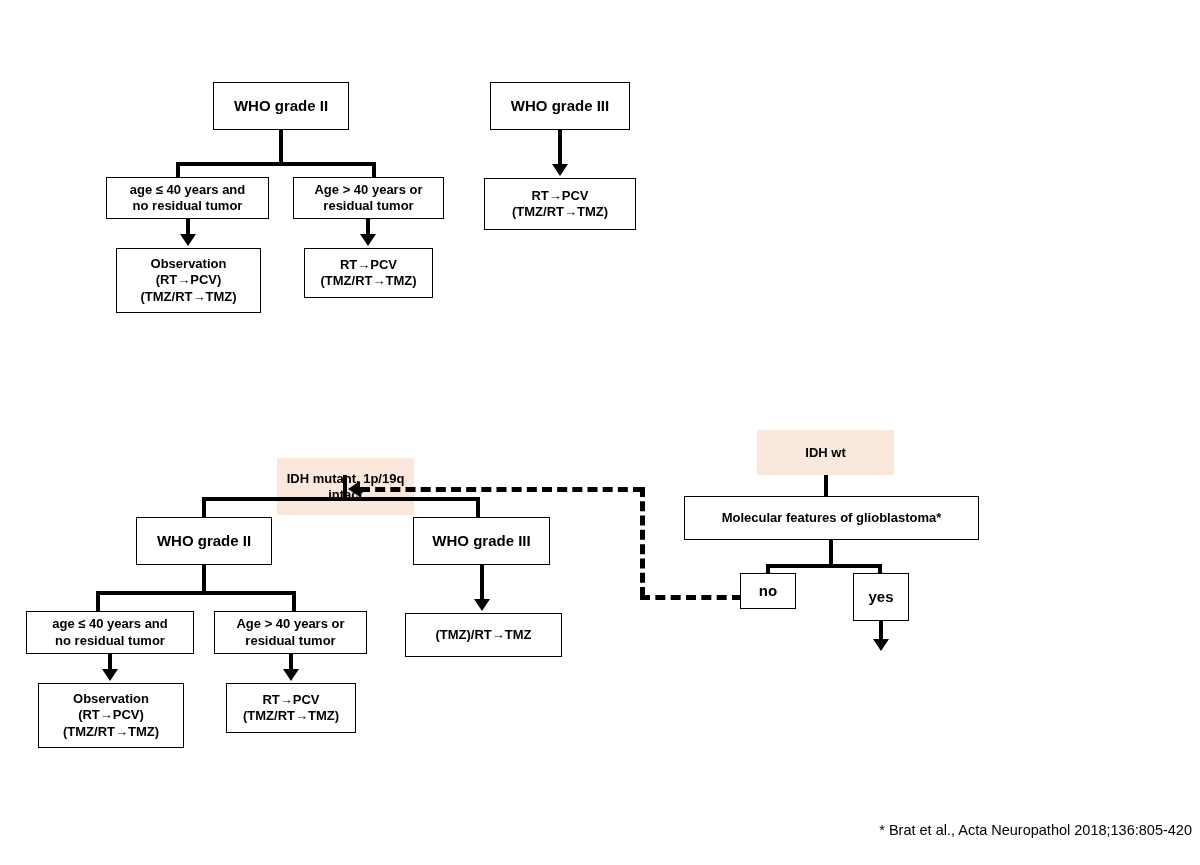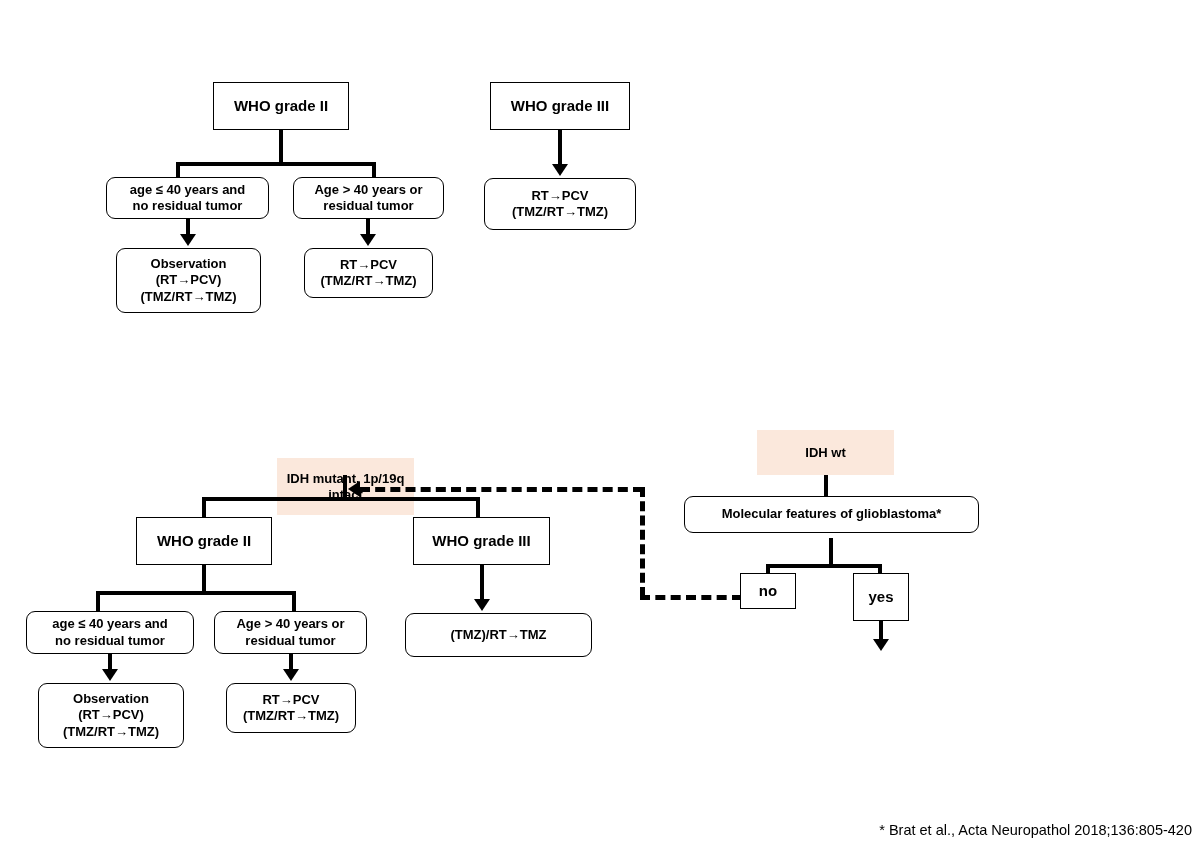--- a/index.html
+++ b/index.html
@@ -58,21 +58,21 @@
     display: flex;
     align-items: center;
     justify-content: center;
     text-align: center;
     font-weight: bold;
     font-size: 15px;
     line-height: 1.25;
     white-space: pre-line;
     z-index: 3;
   }
-  .node.small { font-size: 13px; border-radius: 9px; }
+  .node.small { font-size: 13px; }
   .node .ital { font-style: italic; }
 
   
   .v-line { background: #000000; width: 4px; z-index: 1; }
   .h-line { background: #000000; height: 4px; z-index: 1; }
 
   
   .arrow-down {
     width: 0; height: 0;
     border-left: 8px solid transparent;
@@ -180,25 +180,25 @@
 
   <div class="abs node small" style="left:38px; top:683px; width:146px; height:65px;">Observation
 (RT→PCV)
 (TMZ/RT→TMZ)</div>
   <div class="abs node small" style="left:226px; top:683px; width:130px; height:50px;">RT→PCV
 (TMZ/RT→TMZ)</div>
 
   <div class="abs node" style="left:413px; top:517px; width:137px; height:48px;">WHO grade III</div>
   <div class="abs v-line" style="left:480px; top:565px; width:4px; height:38px;"></div>
   <div class="abs arrow-down" style="left:474px; top:599px;"></div>
-  <div class="abs node small" style="left:405px; top:613px; width:187px; height:44px;">(TMZ)/RT→TMZ</div>
+  <div class="abs node small" style="left:405px; top:613px; width:157px; height:44px;">(TMZ)/RT→TMZ</div>
 
   <div class="abs v-line" style="left:824px; top:475px; width:4px; height:22px;"></div>
 
-  <div class="abs node small" style="left:684px; top:496px; width:295px; height:37px;">Molecular features of glioblastoma*</div>
+  <div class="abs node small" style="left:684px; top:496px; width:295px; height:44px;">Molecular features of glioblastoma*</div>
 
   <div class="abs v-line" style="left:829px; top:538px; width:4px; height:28px;"></div>
   <div class="abs h-line" style="left:766px; top:564px; width:116px; height:4px;"></div>
   <div class="abs v-line" style="left:766px; top:564px; width:4px; height:16px;"></div>
   <div class="abs v-line" style="left:878px; top:564px; width:4px; height:16px;"></div>
 
   <div class="abs node" style="left:740px; top:573px; width:56px; height:36px;">no</div>
   <div class="abs node" style="left:853px; top:573px; width:56px; height:48px;">yes</div>
 
   <div class="abs v-line" style="left:879px; top:621px; width:4px; height:22px;"></div>

